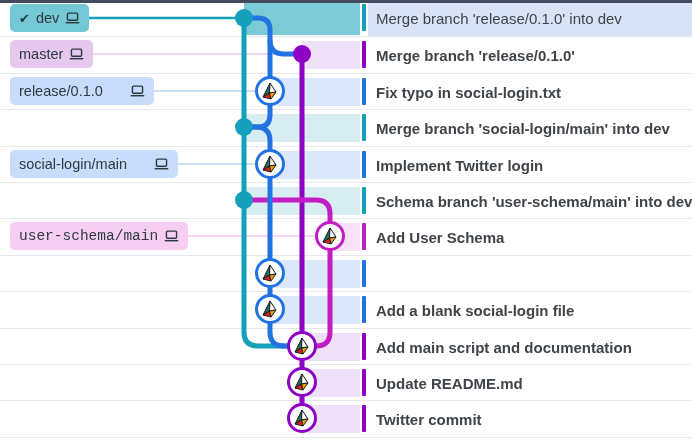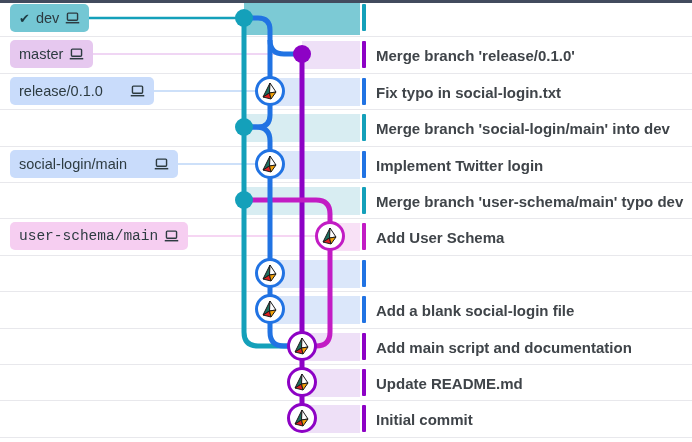--- a/index.html
+++ b/index.html
@@ -59,20 +59,21 @@
   .laptop{display:inline-block;}
 </style>
 </head>
 <body>
 
 <div class="topbar"></div>
 
 <div class="row selected" style="top:0" data-color="teal">
   <div class="strip" style="left:244px;width:116px"></div>
   <div class="bar"></div>
+  <div class="msg">Merge branch 'release/0.1.0' into dev</div>
 </div>
 <div class="row" style="top:36px" data-color="purple">
   <div class="strip" style="left:302px;width:58px"></div>
   <div class="bar"></div>
   <div class="msg">Merge branch 'release/0.1.0'</div>
 </div>
 <div class="row" style="top:73px" data-color="blue">
   <div class="strip" style="left:270px;width:90px"></div>
   <div class="bar"></div>
   <div class="msg">Fix typo in social-login.txt</div>
@@ -83,21 +84,21 @@
   <div class="msg">Merge branch 'social-login/main' into dev</div>
 </div>
 <div class="row" style="top:146px" data-color="blue">
   <div class="strip" style="left:270px;width:90px"></div>
   <div class="bar"></div>
   <div class="msg">Implement Twitter login</div>
 </div>
 <div class="row" style="top:182px" data-color="teal">
   <div class="strip" style="left:244px;width:116px"></div>
   <div class="bar"></div>
-  <div class="msg">Merge branch 'user-schema/main' typo dev</div>
+  <div class="msg">Schema branch 'user-schema/main' into dev</div>
 </div>
 <div class="row" style="top:218px" data-color="magenta">
   <div class="strip" style="left:330px;width:30px"></div>
   <div class="bar"></div>
   <div class="msg">Add User Schema</div>
 </div>
 <div class="row" style="top:255px" data-color="blue">
   <div class="strip" style="left:270px;width:90px"></div>
   <div class="bar"></div>
 </div>
@@ -112,21 +113,21 @@
   <div class="msg">Add main script and documentation</div>
 </div>
 <div class="row" style="top:364px" data-color="purple">
   <div class="strip" style="left:302px;width:58px"></div>
   <div class="bar"></div>
   <div class="msg">Update README.md</div>
 </div>
 <div class="row last" style="top:400px" data-color="purple">
   <div class="strip" style="left:302px;width:58px"></div>
   <div class="bar"></div>
-  <div class="msg">Initial commit</div>
+  <div class="msg">Twitter commit</div>
 </div>
 
 <svg class="graph" width="692" height="442" viewBox="0 0 692 442">
   <defs>
     <g id="logo" stroke="#1b1b1b" stroke-width="1" stroke-linejoin="round">
       <polygon points="0,-8 -7,6 -0.5,2" fill="#1e6f60"></polygon>
       <polygon points="-7,6 -0.5,2 1,8" fill="#e02020"></polygon>
       <polygon points="0,-8 -0.5,2 6,1" fill="#fdfdfd"></polygon>
       <polygon points="-0.5,2 6,1 1,8" fill="#f2a007"></polygon>
     </g>

